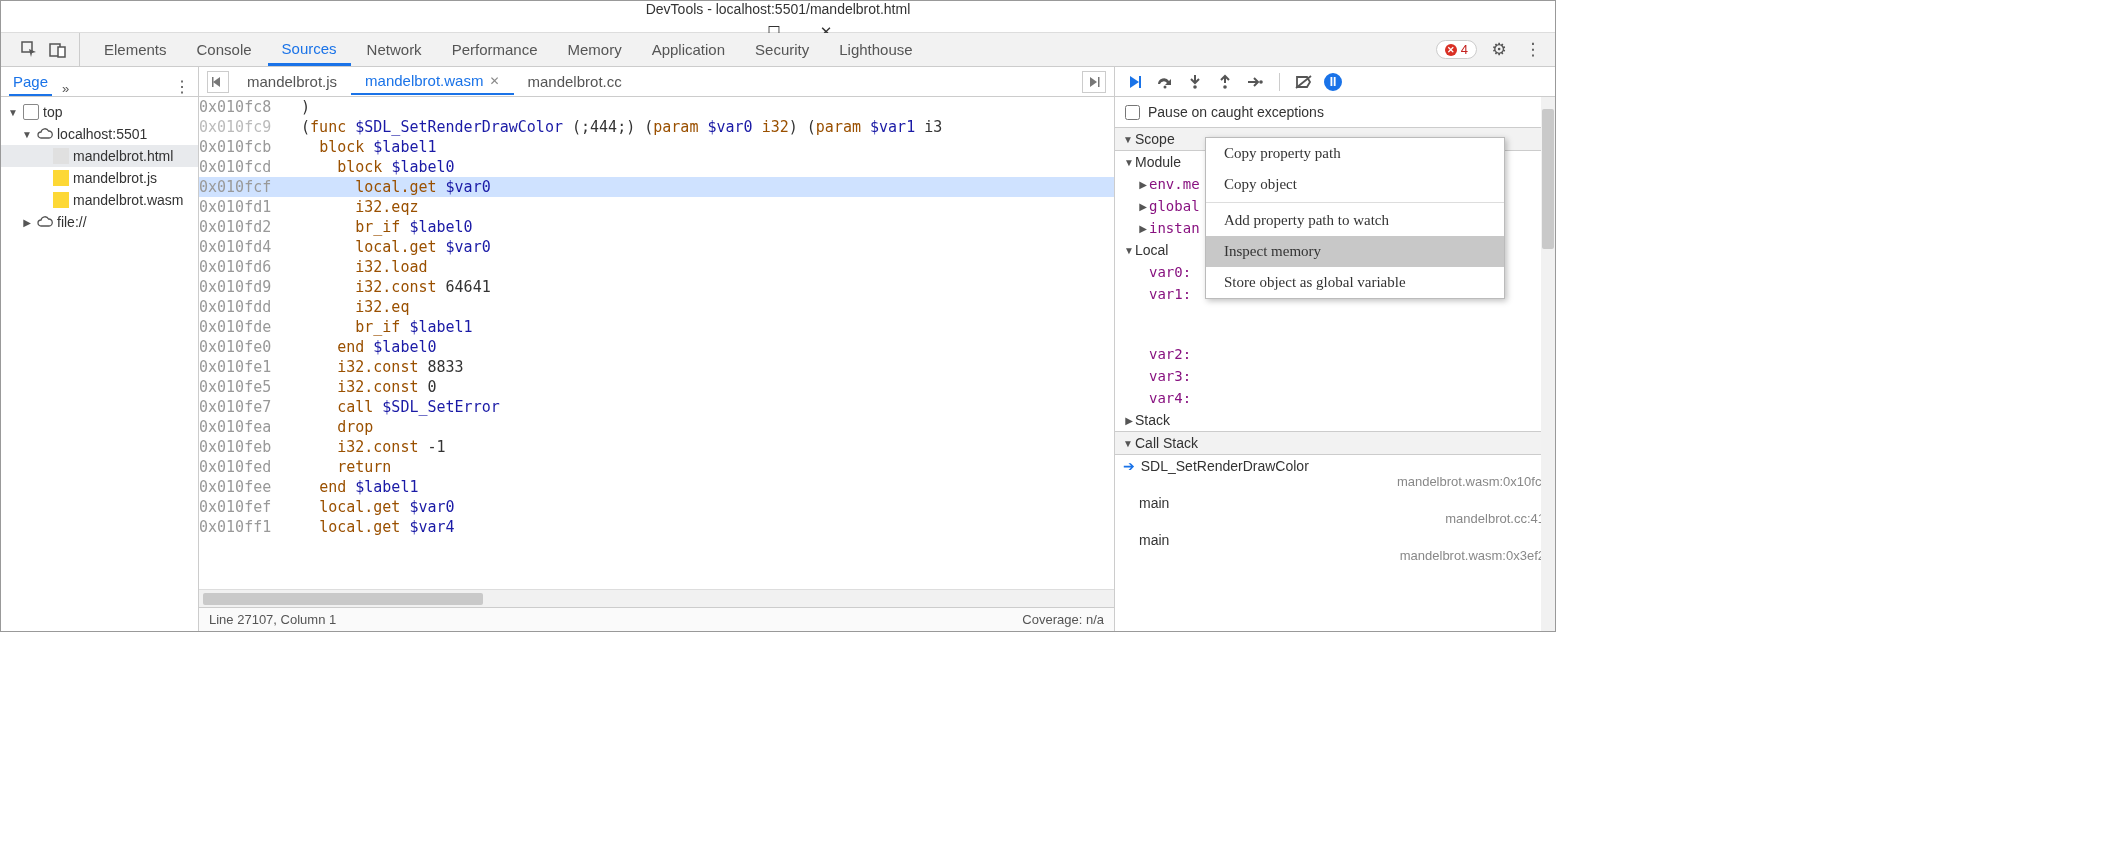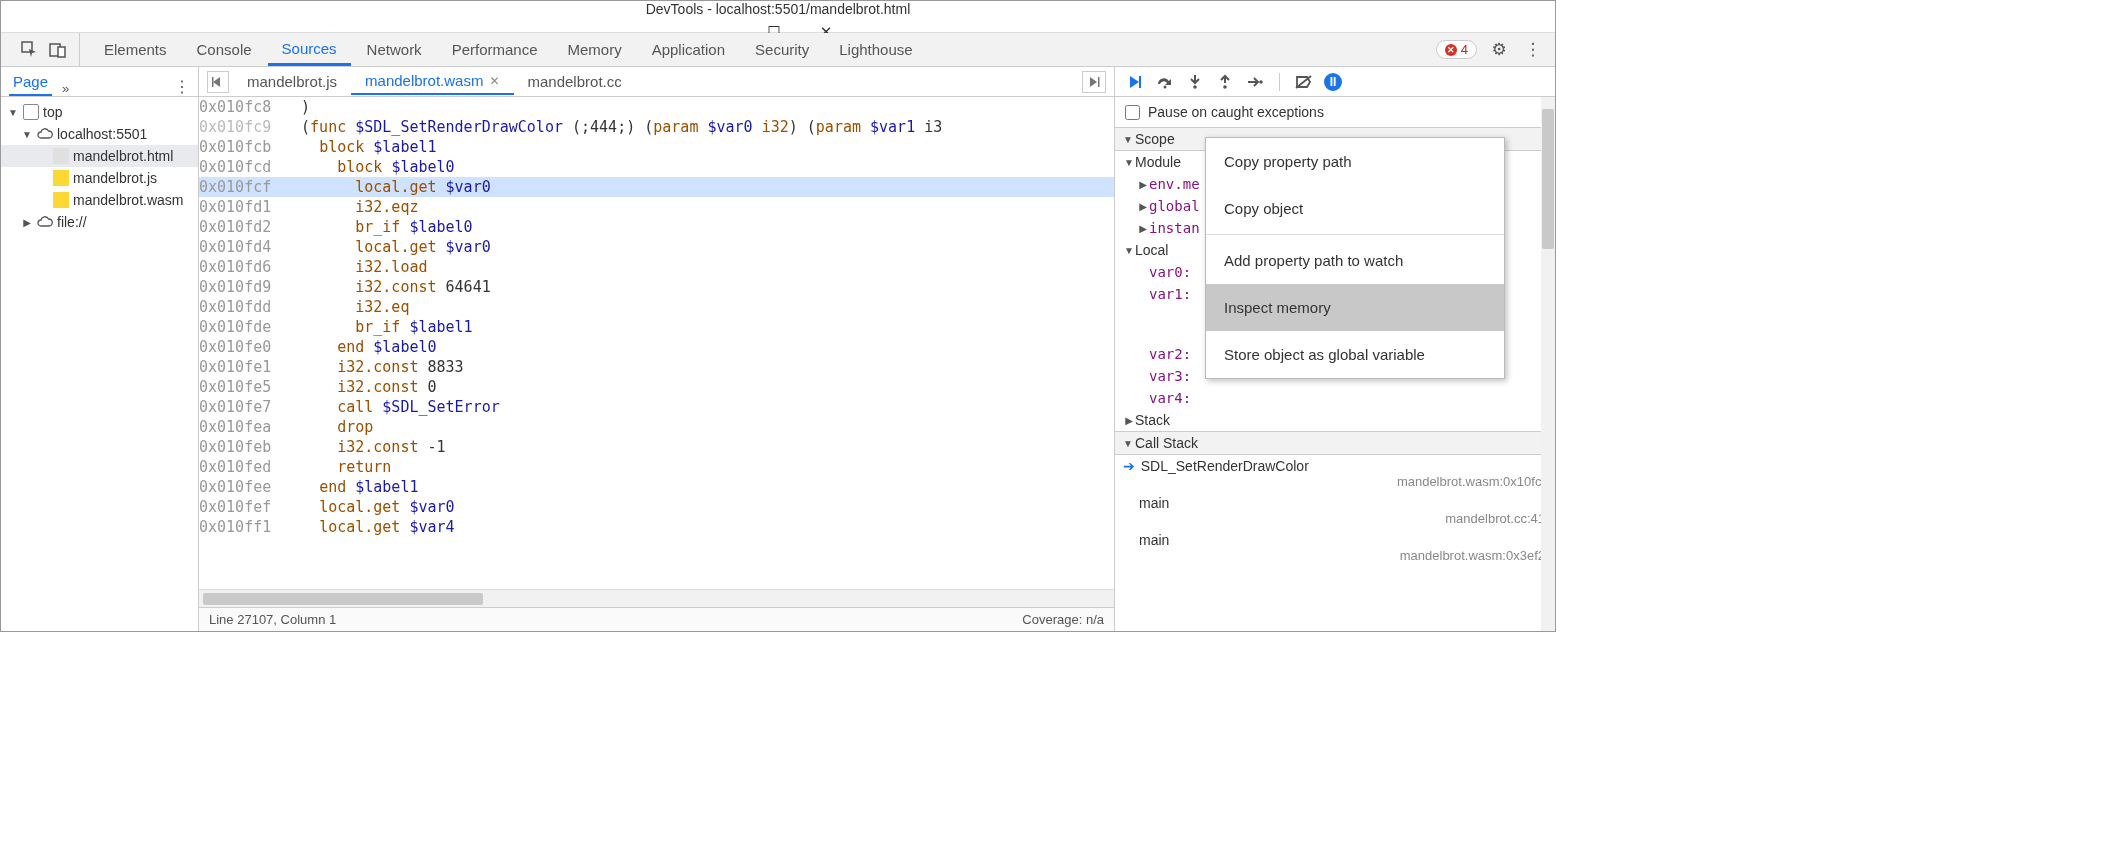--- a/index.html
+++ b/index.html
@@ -84,21 +84,21 @@
 .tree-scope .var { color: #881280; font-family: Consolas, monospace; }
 .callstack-item { padding: 3px 10px 3px 24px; }
 .callstack-item .fn { color: #333; }
 .callstack-item.cur::before { content: '➔'; color: #1a73e8; position: relative; left: -16px; margin-right: -10px; }
 .callstack-item .loc { display:block; text-align: right; color: #888; font-size: 13px; }
 .rpane .scrollbar { position:absolute; right:0; top:30px; bottom:0; width:14px; background:#f1f1f1; }
 .rpane .scrollbar .thumb { width:12px; height:140px; background:#c9c9c9; margin:12px auto 0; border-radius:2px; }
 
 
 .ctxmenu { position: absolute; background: #fff; border: 1px solid #bbb; box-shadow: 2px 2px 6px rgba(0,0,0,.25); z-index: 50; width: 300px; font-size: 15px; }
-.ctxmenu .mi { padding: 15px 18px; cursor: pointer; }
+.ctxmenu .mi { padding: 7px 18px; cursor: pointer; font-family: Liberation Serif, serif; }
 .ctxmenu .mi.sel { background: #c8c8c8; }
 .ctxmenu .sep { height: 1px; background: #ddd; margin: 2px 0; }
 </style>
 </head>
 <body>
 
 <div class="window">
 
   <div class="titlebar">
     <div class="app-icon"></div>

